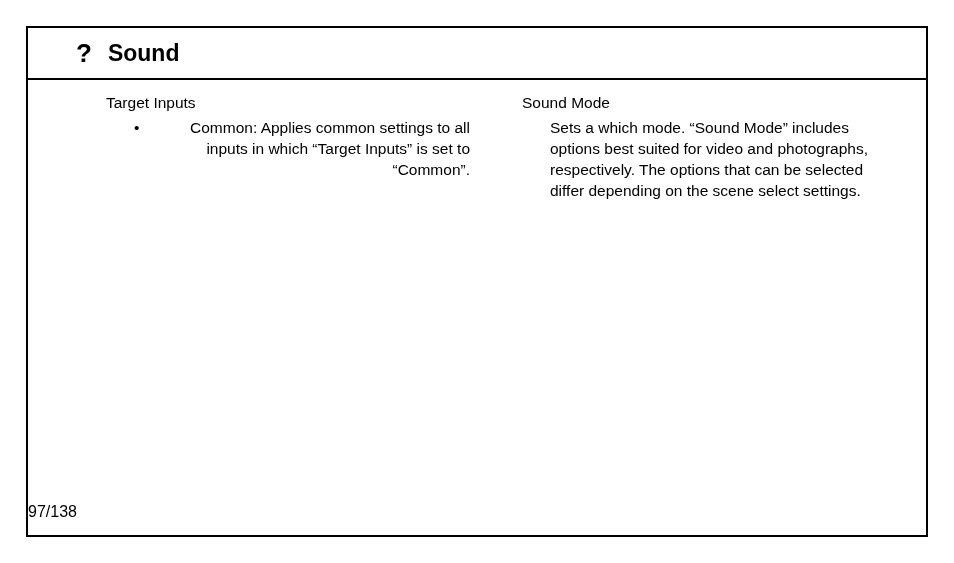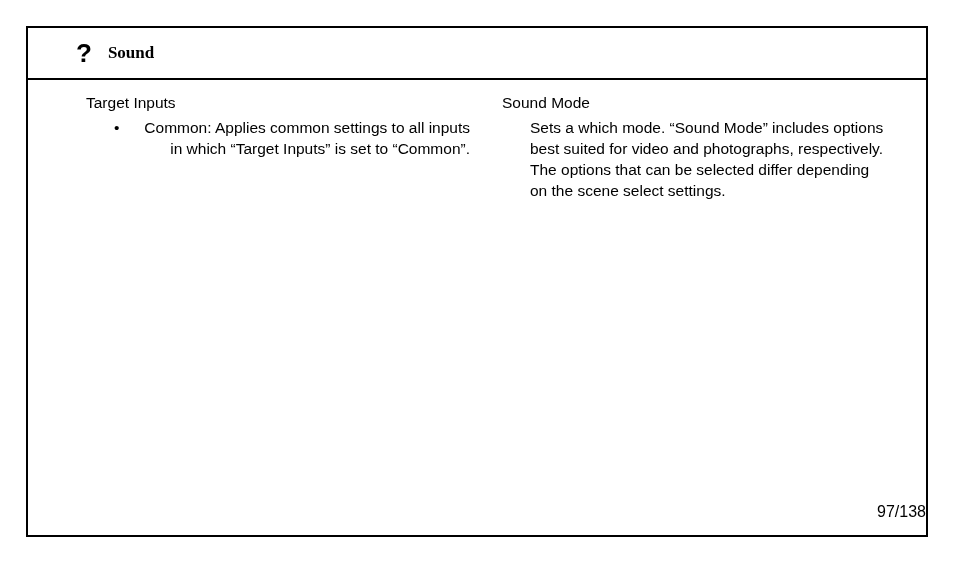--- a/index.html
+++ b/index.html
@@ -30,32 +30,32 @@
     align-items: center;
     padding-left: 48px;
     gap: 16px;
   }
   .help-icon {
     font-size: 26px;
     font-weight: 900;
     line-height: 1;
   }
   .header-title {
-    font-size: 17px;
+    font-size: 23px;
     font-weight: 700;
-    font-family: Liberation Serif, serif;
   }
   .content {
     display: flex;
     padding: 14px 40px 0 58px;
     gap: 32px;
   }
   .col {
     flex: 1;
     min-width: 0;
+    margin-left: 20px;
   }
   .sec-heading {
     font-size: 15.5px;
     font-weight: 400;
     margin-bottom: 6px;
   }
   .sec-body {
     padding-left: 28px;
   }
   .sec-desc {
@@ -79,21 +79,21 @@
     content: "•";
     position: absolute;
     left: 0;
     top: 0;
   }
   .page-number {
     position: absolute;
     left: 0;
     right: 0;
     bottom: 14px;
-    text-align: right;
+    text-align: left;
     font-size: 16px;
     font-weight: 400;
     margin-top: 31px;
   }
 </style>
 </head>
 <body>
 
 <div class="outer-frame">
   <div class="header-band">

